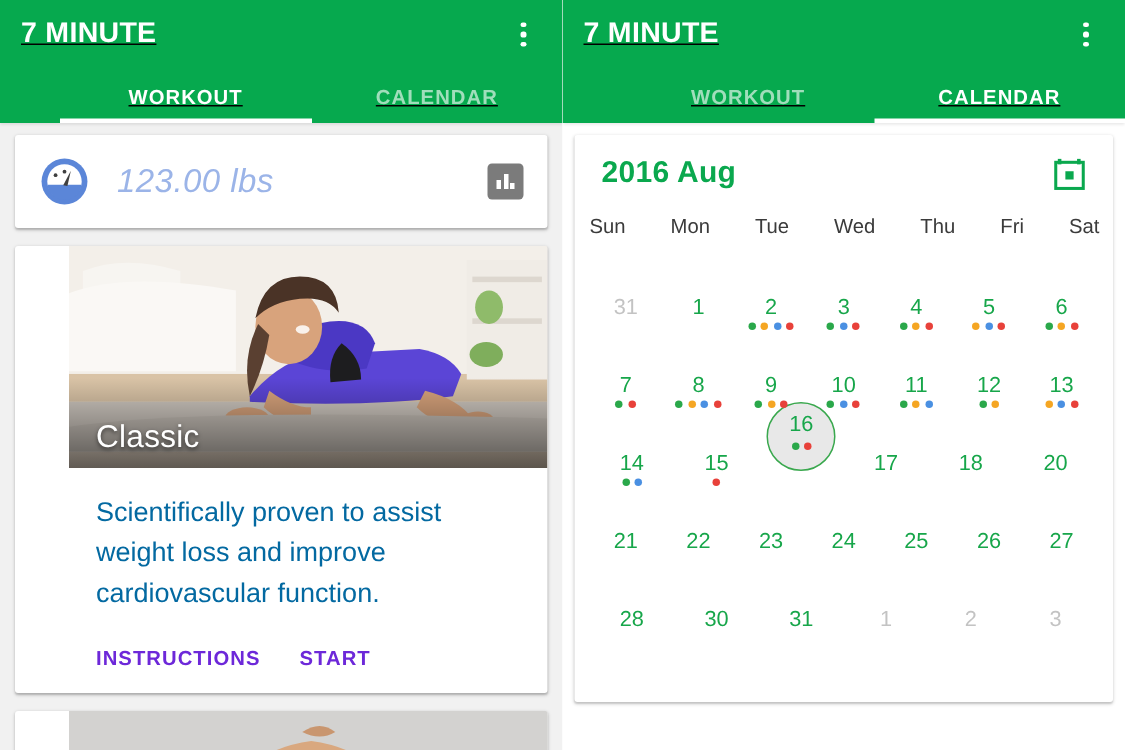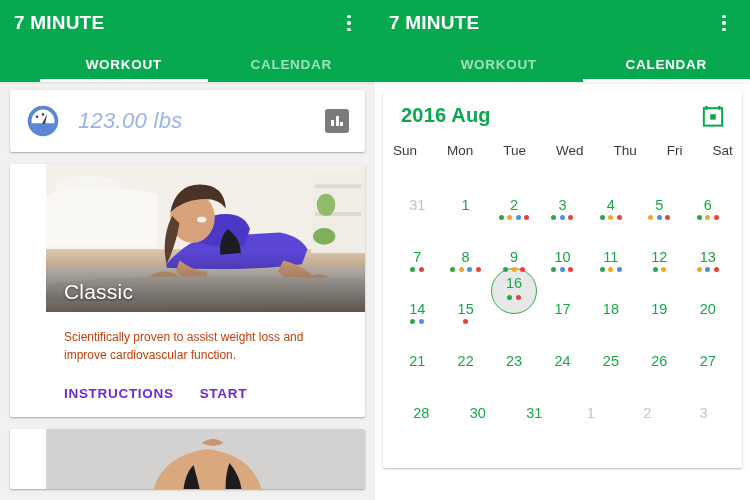--- a/index.html
+++ b/index.html
@@ -3,21 +3,21 @@
 <meta charset="utf-8">
 <style>
   * { box-sizing: border-box; margin: 0; padding: 0; }
   html, body {
     width: 750px; height: 500px;
     overflow: hidden;
     font-family: "Liberation Sans", sans-serif;
     background: #ffffff;
   }
   .screen { display: flex; width: 750px; height: 500px; }
-  .panel { width: 383px; height: 500px; position: relative; overflow: hidden; background: #fafafa; }
+  .panel { width: 383px; height: 500px; position: relative; overflow: hidden; background: #fafafa; text-decoration: underline; }
   .panel-left { background: #f1f1f1; }
   .panel-right { background: #ffffff; }
 
   
   .appbar {
     height: 82px; background: #06a94e; position: relative;
     box-shadow: 0 1px 2px rgba(0,0,0,0.10);
   }
   .appbar-top { height: 46px; display: flex; align-items: center; padding: 0 14px; }
   .app-title {
@@ -79,21 +79,21 @@
     position: absolute; left: 18px; bottom: 8px; color: #ffffff;
     font-size: 21px; letter-spacing: 0.2px; text-shadow: 0 1px 3px rgba(0,0,0,0.55);
     z-index: 5;
   }
   .hero-shade {
     position: absolute; left: 0; right: 0; bottom: 0; height: 60px;
     background: linear-gradient(to top, rgba(0,0,0,0.55), rgba(0,0,0,0));
     z-index: 4;
   }
   .card-body { padding: 16px 18px 0 18px; }
-  .card-desc { font-size: 12px; line-height: 1.5; color: #c2410c; }
+  .card-desc { font-size: 18px; line-height: 1.5; color: #0369a1; }
   .card-actions { display: flex; gap: 26px; padding: 22px 18px 16px 18px; }
   .action-btn {
     color: #6d28d9; font-size: 13.5px; font-weight: bold; letter-spacing: 0.7px;
     cursor: pointer; background: none; border: none; font-family: inherit;
   }
 
   .partial-card { margin-top: 12px; height: 60px; overflow: hidden; }
   .partial-hero {
     height: 60px; position: relative; overflow: hidden;
     background: linear-gradient(180deg,#d5d4d2 0%,#cfcdca 100%);
@@ -423,25 +423,20 @@
                 <div class="day-num">17</div>
                 <div class="dots"></div>
               </div>
               <div class="day">
                 <div class="day-num-wrap"></div>
                 <div class="day-num">18</div>
                 <div class="dots"></div>
               </div>
               <div class="day">
                 <div class="day-num-wrap"></div>
-                <div class="day-num">19</div>
-                <div class="dots"></div>
-              </div>
-              <div class="day">
-                <div class="day-num-wrap"></div>
                 <div class="day-num">20</div>
                 <div class="dots"></div>
               </div>
             </div>
             <div class="week">
               <div class="day">
                 <div class="day-num-wrap"></div>
                 <div class="day-num">21</div>
                 <div class="dots"></div>
               </div>

